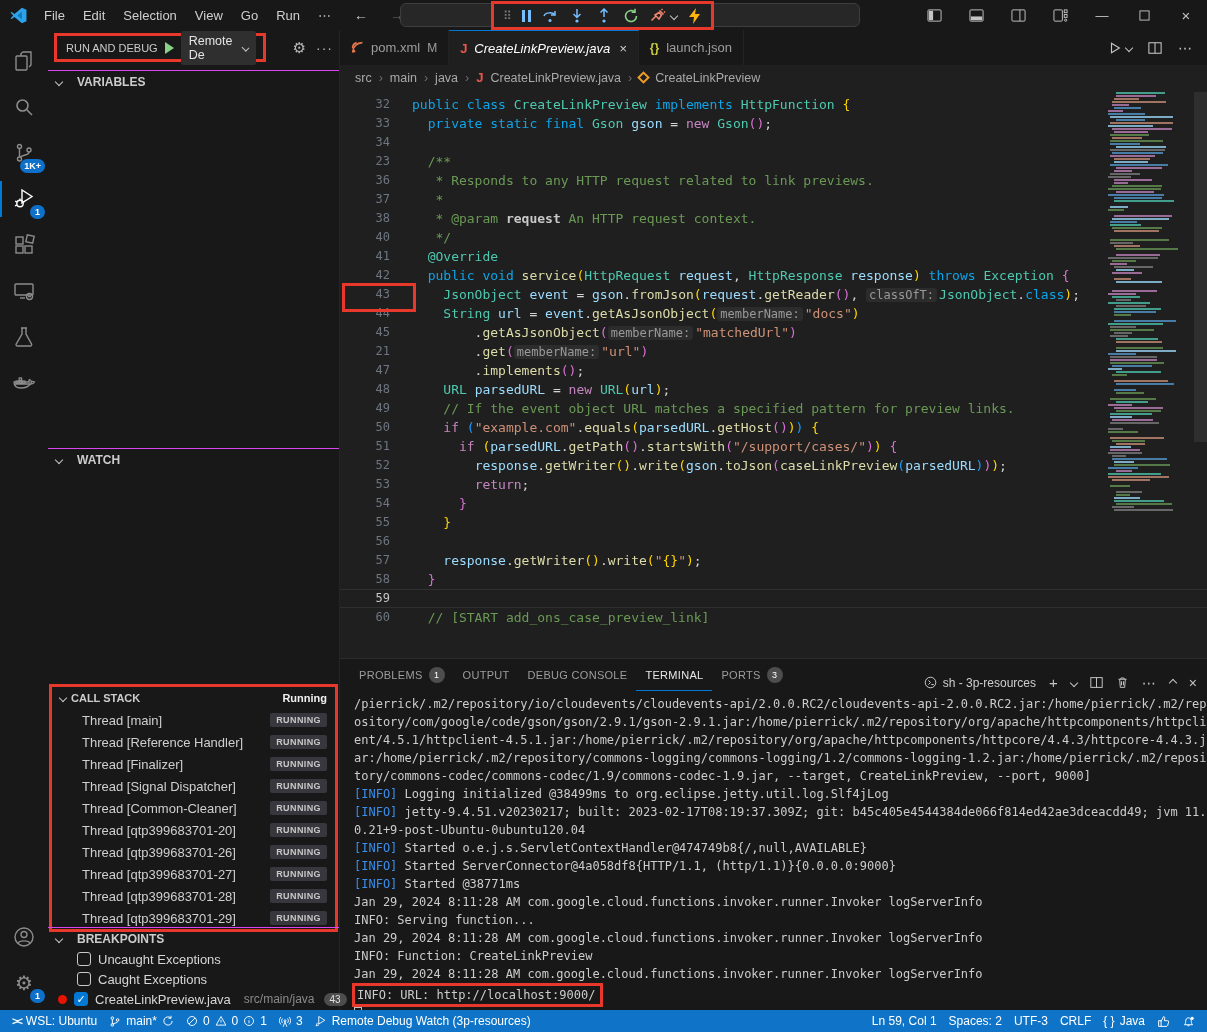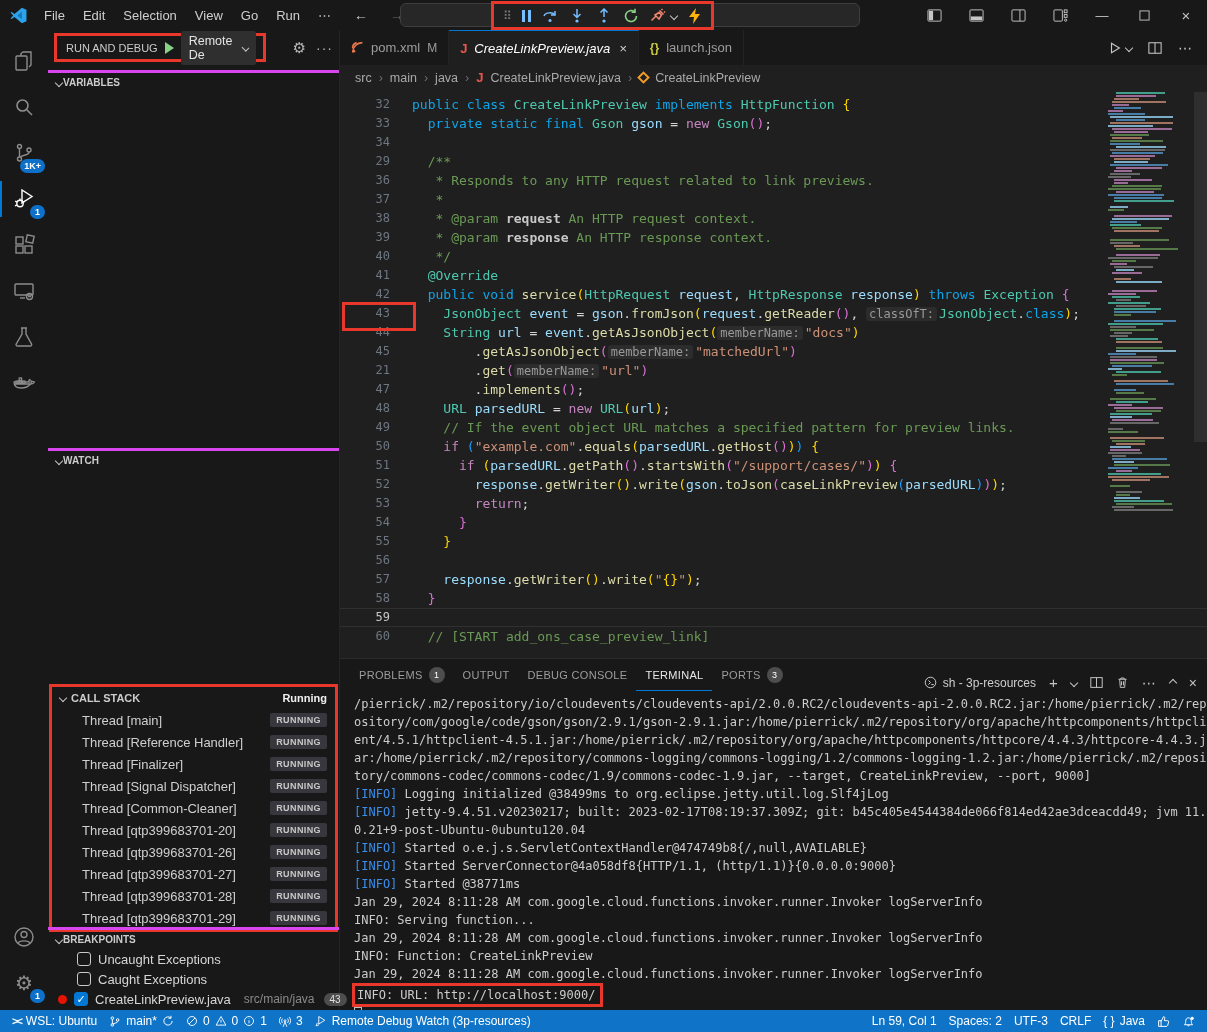--- a/index.html
+++ b/index.html
@@ -36,21 +36,21 @@
   
   .sidebar{width:292px;background:#181818;position:relative;flex:none;border-right:1px solid #242424}
   .sb-head{height:35px;display:flex;align-items:center;padding:0 6px;gap:25px}
   .redbox{border:3px solid #e8382c;display:flex;align-items:center;gap:7px;padding:1px 7px 1px 9px;height:29px}
   .sb-title{font-size:11px;color:#cccccc;white-space:nowrap}
   .playgreen{width:0;height:0;border-left:9px solid #89d185;border-top:6px solid transparent;border-bottom:6px solid transparent}
   .cfgpill{display:flex;align-items:center;gap:7px;background:#2f2f2f;padding:3px 8px;color:#e4e4e4;font-size:12.5px;border-radius:2px}
   .sb-tools{display:flex;align-items:center;gap:10px;color:#b5b5b5;margin-left:2px}
   .gearglyph{font-size:15px}
   .dots{font-size:14px;letter-spacing:1px}
-  .sec-head{display:flex;align-items:center;gap:1px;padding:0 8px;font-size:10px;font-weight:bold;color:#cccccc;height:22px;border-top:3px solid #d946ef}
+  .sec-head{display:flex;align-items:center;gap:15px;padding:0 8px;font-size:12px;font-weight:bold;color:#cccccc;height:22px;border-top:1px solid #d946ef}
   .abs{position:absolute;left:0;right:0}
   .cswrap{position:absolute;left:1px;right:1px;top:654px;border:3px solid #e8382c;background:#181818}
   .cs-head{display:flex;align-items:center;gap:5px;padding:0 8px;height:22px;font-size:11px;font-weight:bold}
   .cs-head .run{margin-left:auto;font-size:11px;color:#efefef}
   .thread{height:22px;display:flex;align-items:center;padding:0 8px 0 30px;color:#cfcfcf;font-size:13px}
   .thread .state{margin-left:auto;background:#37373d;color:#c8c8c8;font-size:9px;font-weight:bold;padding:2px 6px;border-radius:2px;letter-spacing:.4px}
   .bp-row{height:20px;display:flex;align-items:center;gap:7px;font-size:13px;color:#d6d6d6}
   .cb{width:14px;height:14px;border:1.4px solid #c9c9c9;border-radius:3px;background:transparent;flex:none}
   .cb.checked{background:#0078d4;border-color:#0078d4;color:#fff;font-size:11px;line-height:12px;text-align:center}
   .reddot{width:9px;height:9px;border-radius:50%;background:#e51400;flex:none}
@@ -441,25 +441,24 @@
           <span class="sep">›</span>
           <span class="bc-class"></span>
           <span>CreateLinkPreview</span>
         </div>
 
       <div class="codewrap">
         <div>
             <div class="cl"><span class="gut"><span class="num">32</span></span><span class="ct"><span class="kw">public class </span><span class="type">CreateLinkPreview</span><span class="kw"> implements </span><span class="type">HttpFunction</span><span class="pun"> </span><span class="b1">{</span></span></div>
             <div class="cl"><span class="gut"><span class="num">33</span></span><span class="ct"><span class="pun">  </span><span class="kw">private static final </span><span class="type">Gson</span><span class="pun"> </span><span class="var">gson</span><span class="pun"> = </span><span class="ctrl">new </span><span class="type">Gson</span><span class="b2">()</span><span class="pun">;</span></span></div>
             <div class="cl"><span class="gut"><span class="num">34</span></span><span class="ct"></span></div>
-            <div class="cl"><span class="gut"><span class="num">29</span></span><span class="ct"><span class="com">  /**</span></span></div>
+            <div class="cl"><span class="gut"><span class="num">23</span></span><span class="ct"><span class="com">  /**</span></span></div>
             <div class="cl"><span class="gut"><span class="num">36</span></span><span class="ct"><span class="com">   * Responds to any HTTP request related to link previews.</span></span></div>
             <div class="cl"><span class="gut"><span class="num">37</span></span><span class="ct"><span class="com">   *</span></span></div>
             <div class="cl"><span class="gut"><span class="num">38</span></span><span class="ct"><span class="com">   * @param </span><span class="jp">request</span><span class="com"> An HTTP request context.</span></span></div>
-            <div class="cl"><span class="gut"><span class="num">39</span></span><span class="ct"><span class="com">   * @param </span><span class="jp">response</span><span class="com"> An HTTP response context.</span></span></div>
             <div class="cl"><span class="gut"><span class="num">40</span></span><span class="ct"><span class="com">   */</span></span></div>
             <div class="cl"><span class="gut"><span class="num">41</span></span><span class="ct"><span class="pun">  </span><span class="ann">@Override</span></span></div>
             <div class="cl"><span class="gut"><span class="num">42</span></span><span class="ct"><span class="pun">  </span><span class="kw">public void </span><span class="fn">service</span><span class="b1">(</span><span class="type">HttpRequest</span><span class="pun"> </span><span class="var">request</span><span class="pun">, </span><span class="type">HttpResponse</span><span class="pun"> </span><span class="var">response</span><span class="b1">)</span><span class="kw"> throws </span><span class="type">Exception</span><span class="pun"> </span><span class="b2">{</span></span></div>
             <div class="cl bp"><span class="gut"><span class="num">43</span></span><span class="ct"><span class="pun">    </span><span class="type">JsonObject</span><span class="pun"> </span><span class="var">event</span><span class="pun"> = </span><span class="var">gson</span><span class="pun">.</span><span class="fn">fromJson</span><span class="b1">(</span><span class="var">request</span><span class="pun">.</span><span class="fn">getReader</span><span class="b2">()</span><span class="pun">, </span><span class="inlay">classOfT:</span><span class="type">JsonObject</span><span class="pun">.</span><span class="kw">class</span><span class="b1">)</span><span class="pun">;</span></span></div>
             <div class="cl"><span class="gut"><span class="num">44</span></span><span class="ct"><span class="pun">    </span><span class="type">String</span><span class="pun"> </span><span class="var">url</span><span class="pun"> = </span><span class="var">event</span><span class="pun">.</span><span class="fn">getAsJsonObject</span><span class="b1">(</span><span class="inlay">memberName:</span><span class="str">"docs"</span><span class="b1">)</span></span></div>
             <div class="cl"><span class="gut"><span class="num">45</span></span><span class="ct"><span class="pun">        .</span><span class="fn">getAsJsonObject</span><span class="b2">(</span><span class="inlay">memberName:</span><span class="str">"matchedUrl"</span><span class="b2">)</span></span></div>
             <div class="cl"><span class="gut"><span class="num">21</span></span><span class="ct"><span class="pun">        .</span><span class="fn">get</span><span class="b2">(</span><span class="inlay">memberName:</span><span class="str">"url"</span><span class="b2">)</span></span></div>
             <div class="cl"><span class="gut"><span class="num">47</span></span><span class="ct"><span class="pun">        .</span><span class="fn">implements</span><span class="b2">()</span><span class="pun">;</span></span></div>
             <div class="cl"><span class="gut"><span class="num">48</span></span><span class="ct"><span class="pun">    </span><span class="type">URL</span><span class="pun"> </span><span class="var">parsedURL</span><span class="pun"> = </span><span class="ctrl">new </span><span class="type">URL</span><span class="b1">(</span><span class="var">url</span><span class="b1">)</span><span class="pun">;</span></span></div>
             <div class="cl"><span class="gut"><span class="num">49</span></span><span class="ct"><span class="com">    // If the event object URL matches a specified pattern for preview links.</span></span></div>

